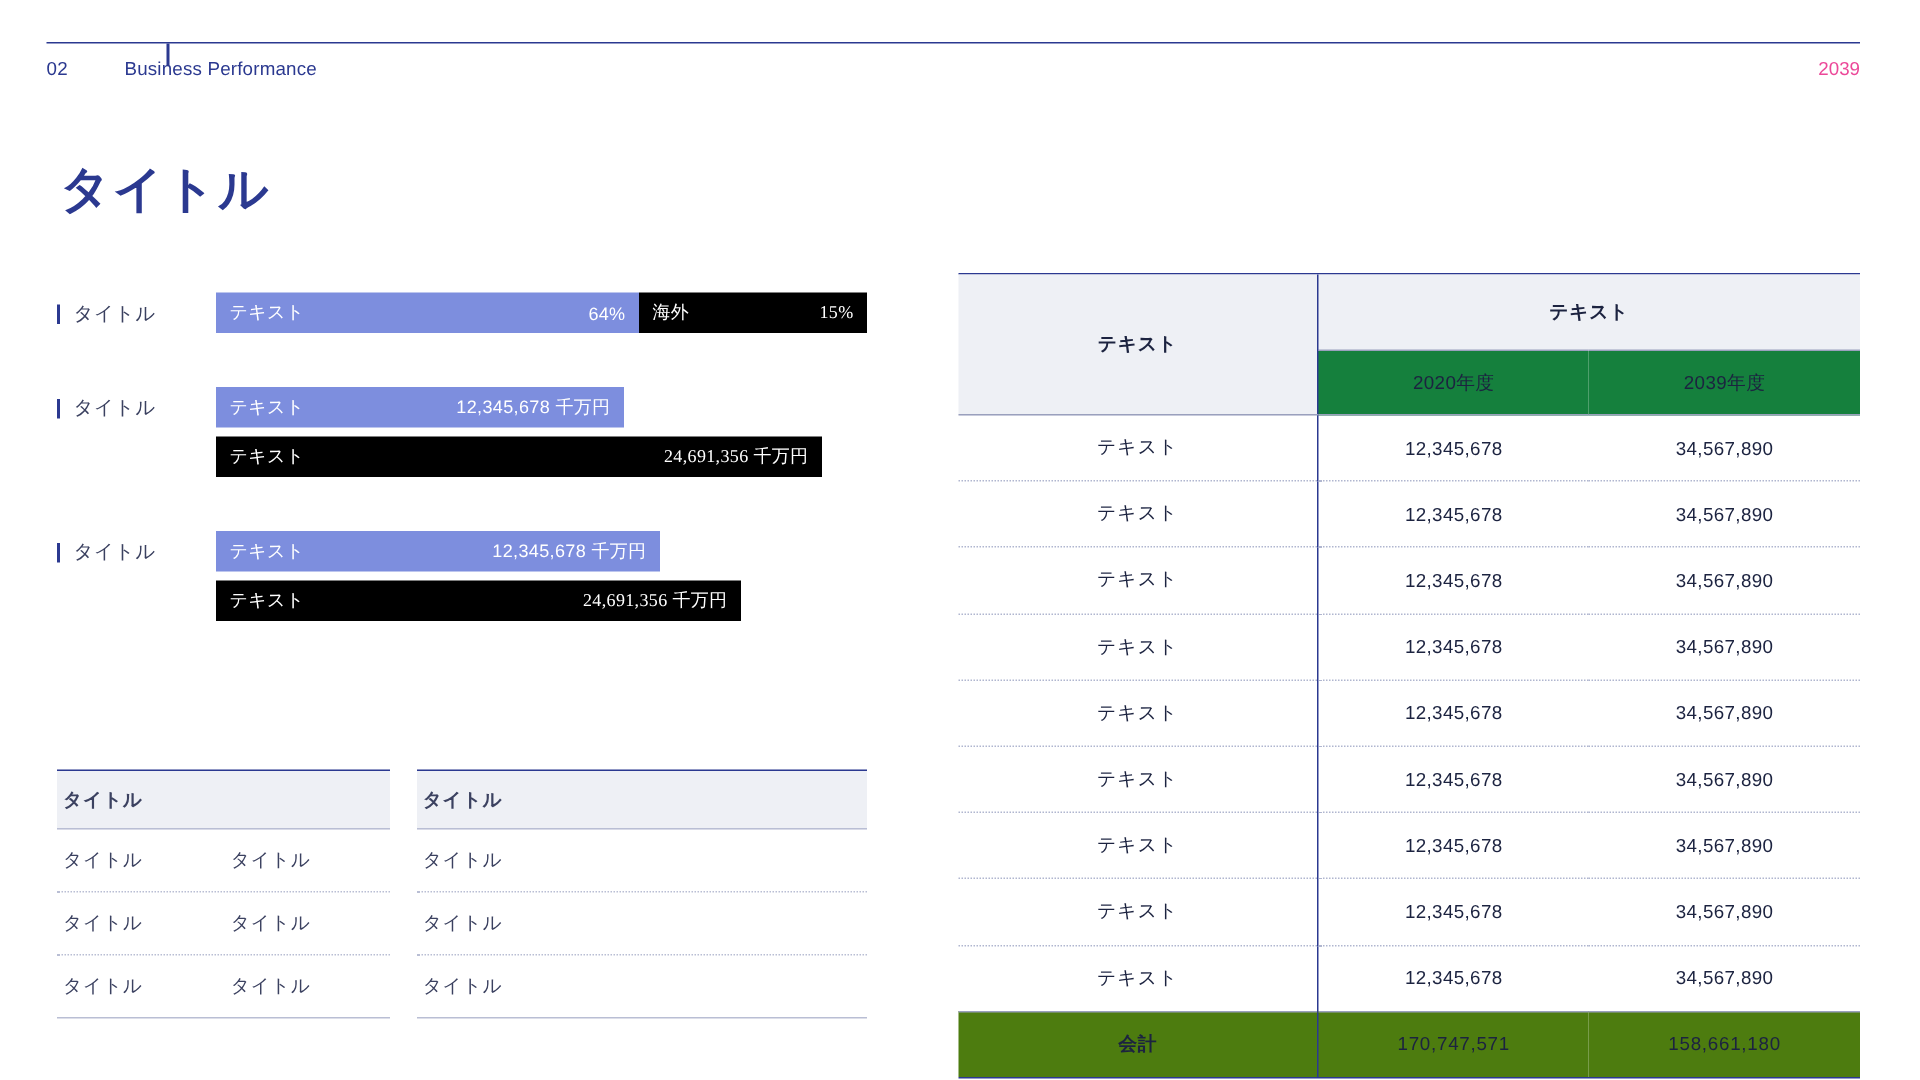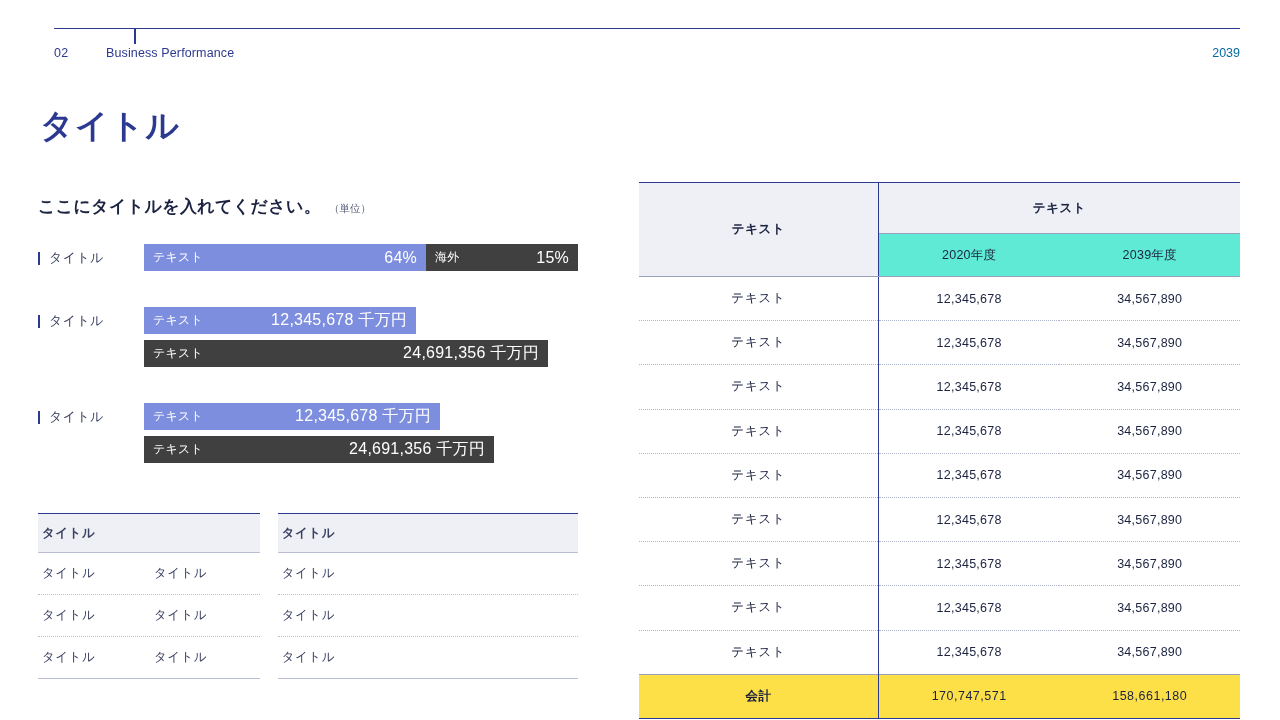--- a/index.html
+++ b/index.html
@@ -13,26 +13,26 @@
     font-family: "Liberation Sans", sans-serif;
     color: #1c2340;
     overflow: hidden;
     position: relative;
   }
 
   
   .page-header {
     position: absolute;
     top: 28px;
-    left: 54px;
+    left: 31px;
     right: 40px;
     height: 38px;
     border-top: 1.5px solid #2b3990;
     display: flex;
-    align-items: center;
+    align-items: flex-start;
   }
   .header-inner {
     display: flex;
     align-items: center;
     width: 100%;
     padding-top: 10px;
   }
   .header-num {
     font-size: 12.5px;
     color: #2b3990;
@@ -40,21 +40,21 @@
     letter-spacing: .02em;
   }
   .header-title {
     font-size: 12.5px;
     color: #2b3990;
     letter-spacing: .01em;
   }
   .header-year {
     margin-left: auto;
     font-size: 12.5px;
-    color: #0369a1;
+    color: #ec4899;
   }
   .header-sep {
     position: absolute;
     left: 80px;
     top: 0;
     width: 1.5px;
     height: 15px;
     background: #2b3990;
   }
 
@@ -126,23 +126,23 @@
     height: 27px;
     display: flex;
     align-items: center;
     justify-content: space-between;
     padding: 0 9px;
     color: #ffffff;
     font-size: 12px;
     box-sizing: border-box;
     letter-spacing: .02em;
   }
-  .bar .bar-val { font-size: 16px; }
+  .bar .bar-val { font-size: 12px; }
   .bar-light { background: #7d8ede; }
-  .bar-dark  { background: #404040; }
+  .bar-dark  { background: #000000; font-family: Liberation Serif, serif; }
 
   .group-gap { height: 12px; }
 
   
   .left-table {
     position: absolute;
     left: 38px;
     top: 513px;
     width: 540px;
     display: flex;
@@ -195,21 +195,21 @@
   .rt-hdr-main {
     background: #eef0f5;
     height: 48px;
     font-size: 12.5px;
     font-weight: bold;
     color: #1c2340;
     text-align: center;
     letter-spacing: .04em;
   }
   .rt-hdr-sub {
-    background: #5eead4;
+    background: #15803d;
     height: 40px;
     font-size: 12.5px;
     color: #1c2340;
     text-align: center;
     letter-spacing: .02em;
     border-bottom: 1px solid #9aa0bd;
   }
   .rt-left-head {
     background: #eef0f5;
     width: 240px;
@@ -231,21 +231,21 @@
     color: #1c2340;
     border-bottom: 1px dotted #b0b6cf;
     letter-spacing: .02em;
   }
   .rt-row td.rt-label {
     border-right: 1.5px solid #2b3990;
     letter-spacing: .06em;
   }
   .rt-row:last-of-type td { border-bottom: none; }
   .rt-total td {
-    background: #fde047;
+    background: #4d7c0f;
     height: 41px;
     font-size: 12.5px;
     text-align: center;
     color: #1c2340;
     border-top: 1px solid #9aa0bd;
     letter-spacing: .04em;
   }
   .rt-total td.rt-label {
     border-right: 1.5px solid #2b3990;
     font-weight: bold;
@@ -260,24 +260,20 @@
   <div class="header-inner">
     <span class="header-num">02</span>
     <span class="header-title">Business Performance</span>
     <span class="header-year">2039</span>
   </div>
 </div>
 
 <div class="page-title">タイトル</div>
 
 <div class="left-col">
-  <div class="subtitle-row">
-    <span class="subtitle">ここにタイトルを入れてください。</span>
-    <span class="subtitle-unit">（単位）</span>
-  </div>
 
   <div class="bar-group">
     <div class="bar-label">
       <span class="tick"></span>
       <span>タイトル</span>
     </div>
     <div class="bars">
       <div class="bar-row">
         <div class="bar bar-light" style="width:282px">
           <span>テキスト</span>

